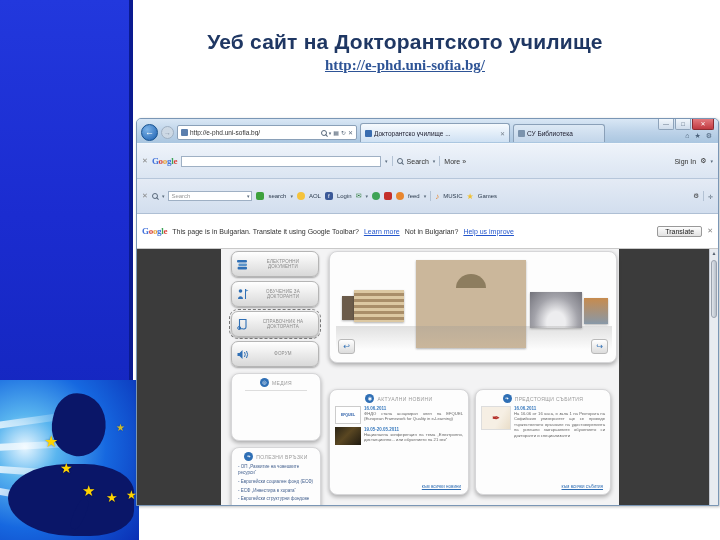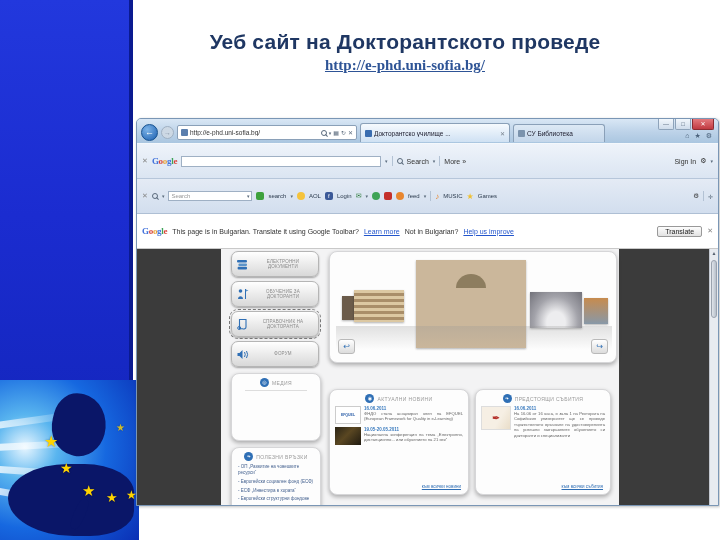--- a/index.html
+++ b/index.html
@@ -174,21 +174,21 @@
     <div class="blob" style="left:74px; top:118px; width:11px; height:32px; border-radius:40%; transform:rotate(24deg);"></div>
     <span class="eustar" style="left:44px; top:52px; font-size:16px;">★</span>
     <span class="eustar" style="left:60px; top:80px; font-size:14px;">★</span>
     <span class="eustar" style="left:82px; top:102px; font-size:15px;">★</span>
     <span class="eustar" style="left:106px; top:110px; font-size:13px;">★</span>
     <span class="eustar" style="left:126px; top:108px; font-size:12px;">★</span>
     <span class="eustar" style="left:116px; top:42px; font-size:10px; opacity:.8;">★</span>
   </div>
 
   <div id="title-block">
-    <div id="slide-title">Уеб сайт на Докторантското проведе</div>
+    <div id="slide-title">Уеб сайт на Докторантското училище</div>
     <a id="slide-link" href="#">http://e-phd.uni-sofia.bg/</a>
   </div>
 
   <div id="browser">
 
     <div id="chrome-row">
       <div id="win-buttons">
         <span class="winbtn">—</span>
         <span class="winbtn">□</span>
         <span class="winbtn close">✕</span>

